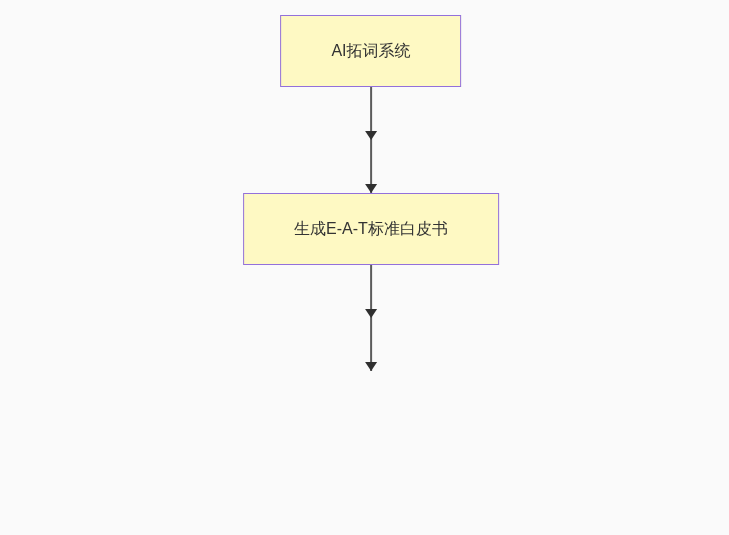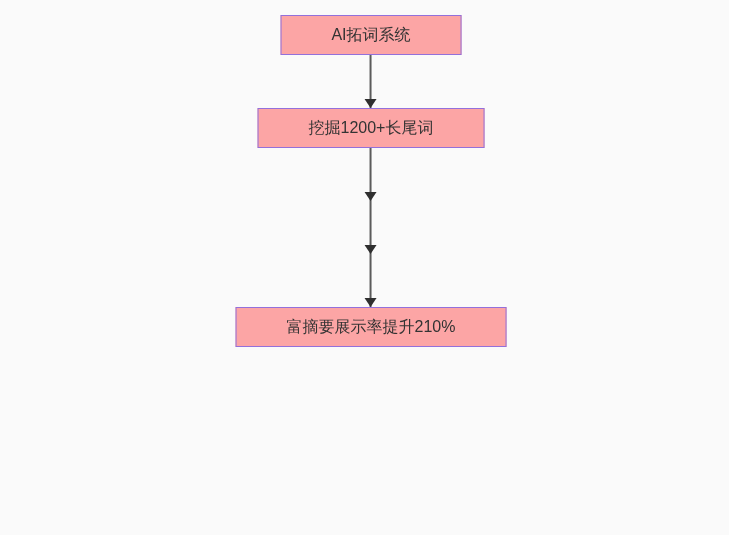--- a/index.html
+++ b/index.html
@@ -18,23 +18,23 @@
     position: absolute;
     left: 371px;
     top: 15px;
     transform: translateX(-50%);
     display: flex;
     flex-direction: column;
     align-items: center;
   }
   .node {
     box-sizing: border-box;
-    height: 40px;
+    height: 72px;
     padding: 0 50px;
-    background: #fca5a5;
+    background: #fef9c3;
     border: 1.5px solid #9370db;
     display: flex;
     align-items: center;
     justify-content: center;
     white-space: nowrap;
   }
   .node-label {
     font-size: 16px;
     color: #333333;
     line-height: 1;
@@ -70,38 +70,35 @@
 
   <div class="node">
     <span class="node-label">AI拓词系统</span>
   </div>
 
   <div class="connector">
     <div class="line"></div>
     <div class="head"></div>
   </div>
 
+
+  <div class="connector">
+    <div class="line"></div>
+    <div class="head"></div>
+  </div>
+
   <div class="node">
-    <span class="node-label">挖掘1200+长尾词</span>
+    <span class="node-label">生成E-A-T标准白皮书</span>
   </div>
 
   <div class="connector">
     <div class="line"></div>
     <div class="head"></div>
   </div>
 
 
   <div class="connector">
     <div class="line"></div>
     <div class="head"></div>
   </div>
 
 
-  <div class="connector">
-    <div class="line"></div>
-    <div class="head"></div>
-  </div>
-
-  <div class="node">
-    <span class="node-label">富摘要展示率提升210%</span>
-  </div>
-
 </div>
 
 </body></html>

